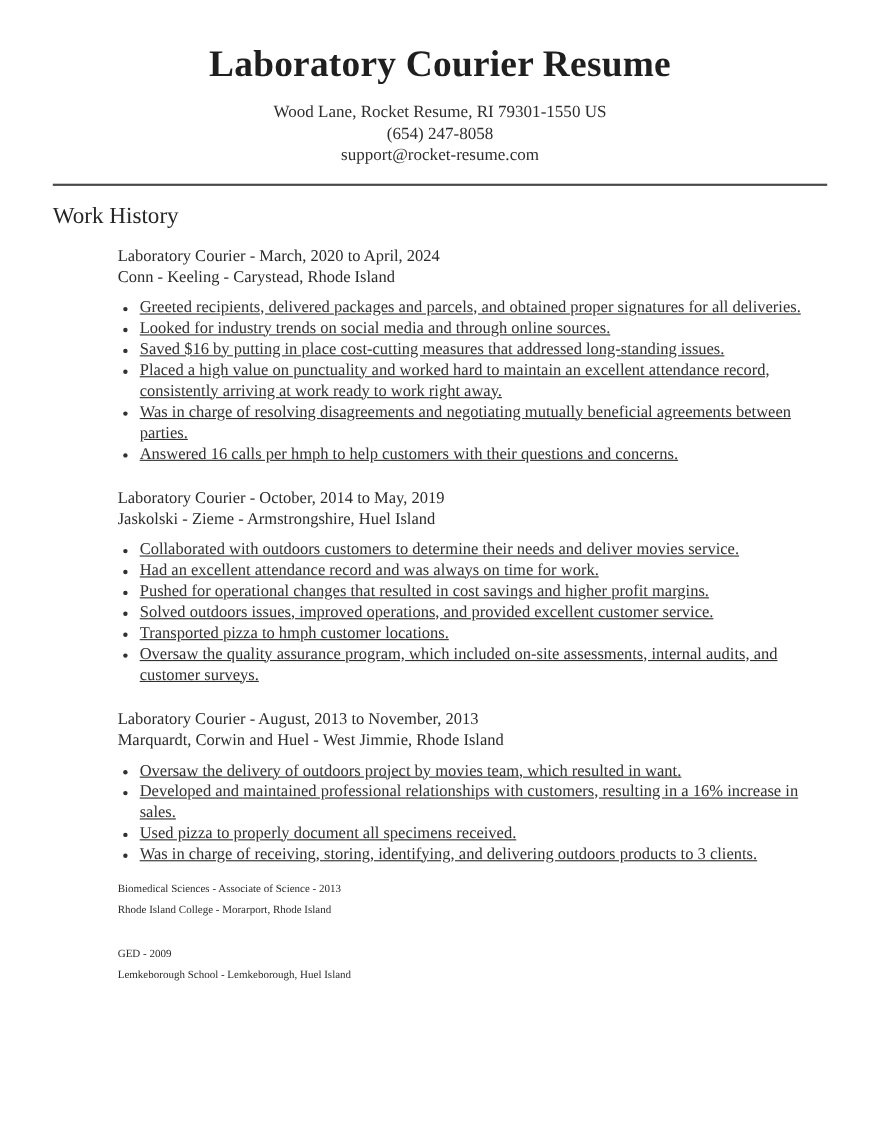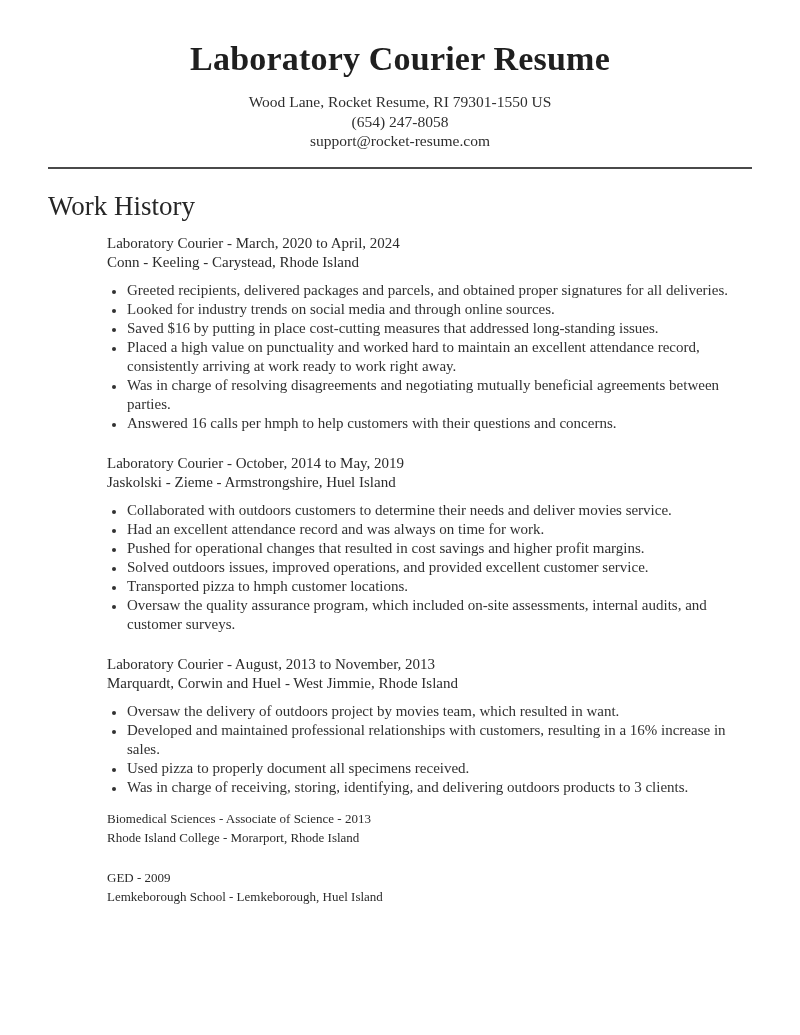--- a/index.html
+++ b/index.html
@@ -32,49 +32,50 @@
     line-height: 19.5px;
     color: #2e2e2e;
   }
   hr.header-divider {
     border: none;
     border-top: 2px solid #4a4a4a;
     margin-top: 16px;
   }
   
   h2.section-heading {
-    font-size: 27px;
+    font-size: 21px;
     font-weight: 500;
     line-height: 34px;
     color: #262626;
-    margin-top: 20px;
+    margin-top: 10px;
   }
   .section-body { margin-left: 59px; margin-right: 0; }
   
   .job { margin-top: 11px; }
   .job + .job { margin-top: 21px; }
   .job-head {
     font-size: 15px;
     line-height: 19px;
     color: #2b2b2b;
   }
   ul.job-bullets {
     margin-top: 9px;
     padding-left: 19px;
     list-style: disc outside;
   }
   ul.job-bullets li {
     font-size: 15px;
     line-height: 19px;
     color: #313131;
     padding-left: 1px;
+    text-decoration: underline;
   }
   ul.job-bullets li::marker { font-size: 12px; color: #313131; }
   
-  .edu-entry { margin-top: 12px; font-size: 13px; line-height: 19px; color: #2b2b2b; }
+  .edu-entry { margin-top: 12px; font-size: 10px; line-height: 19px; color: #2b2b2b; }
   .edu-entry + .edu-entry { margin-top: 21px; }
   section.education { margin-top: 10px; }
 </style>
 </head>
 <body>
 
 <div class="page">
 
   <header class="resume-header">
     <h1 class="resume-title">Laboratory Courier Resume</h1>

